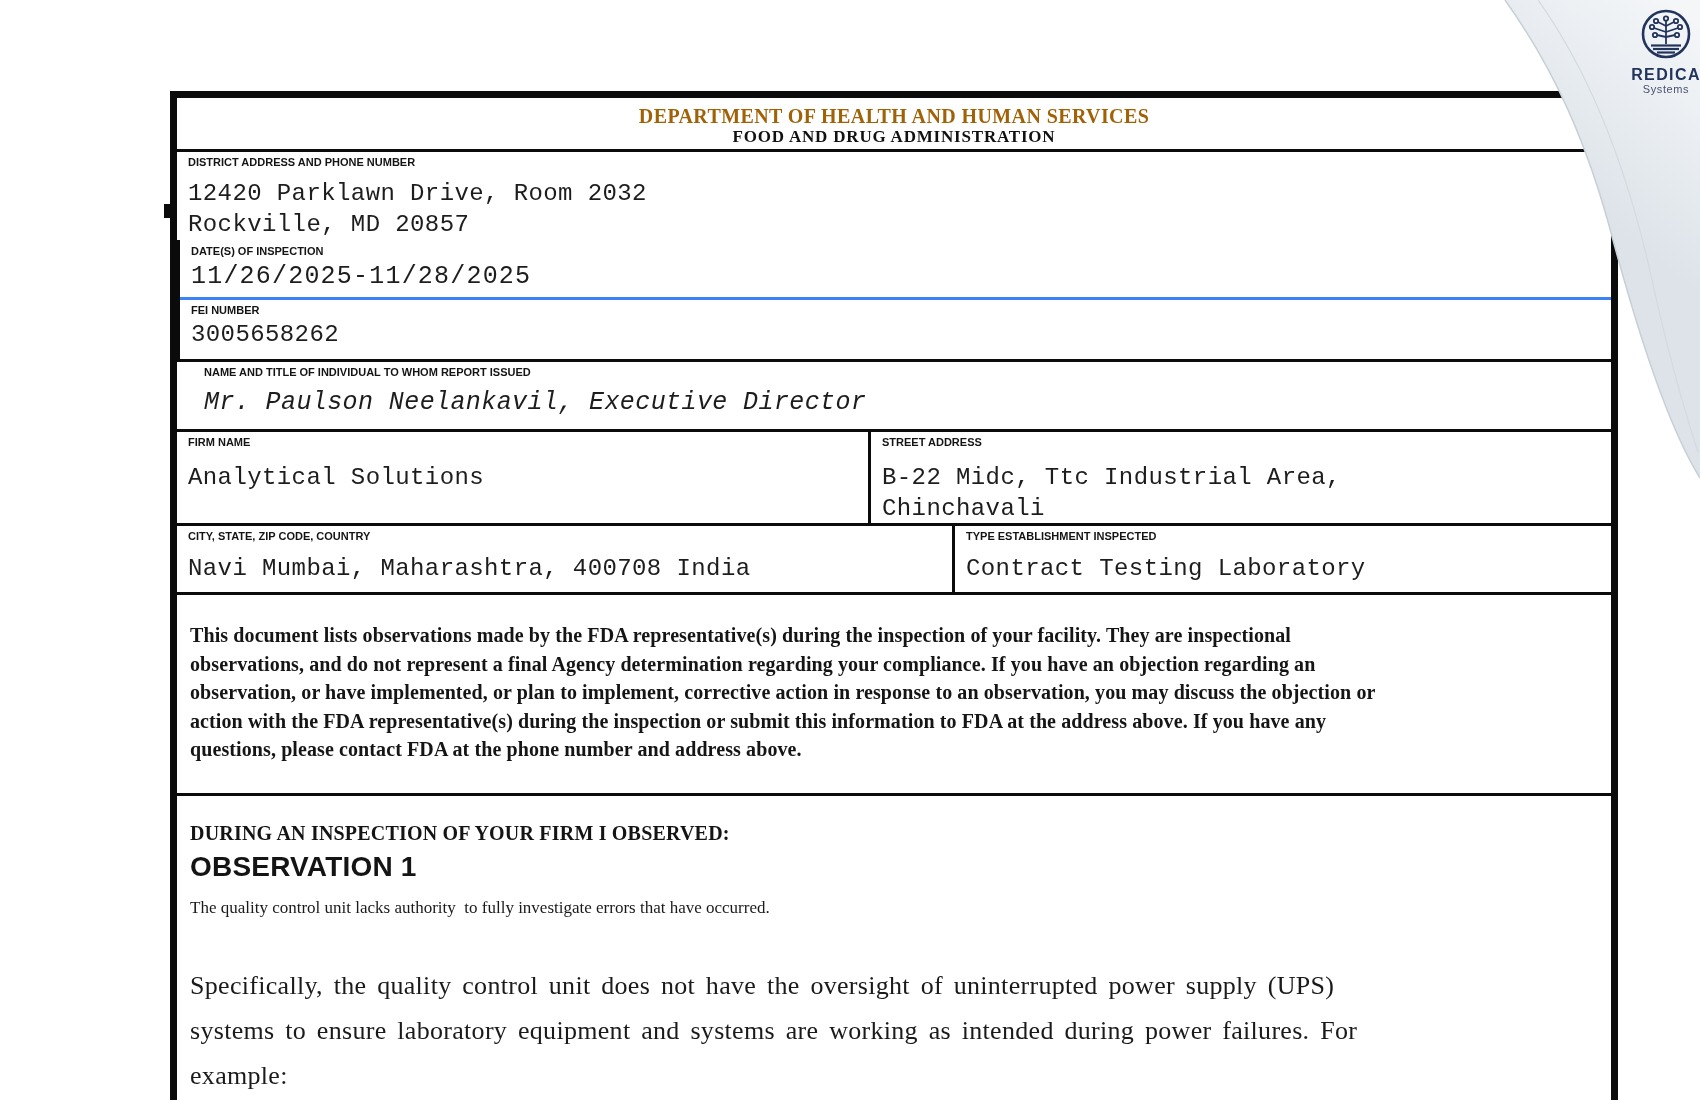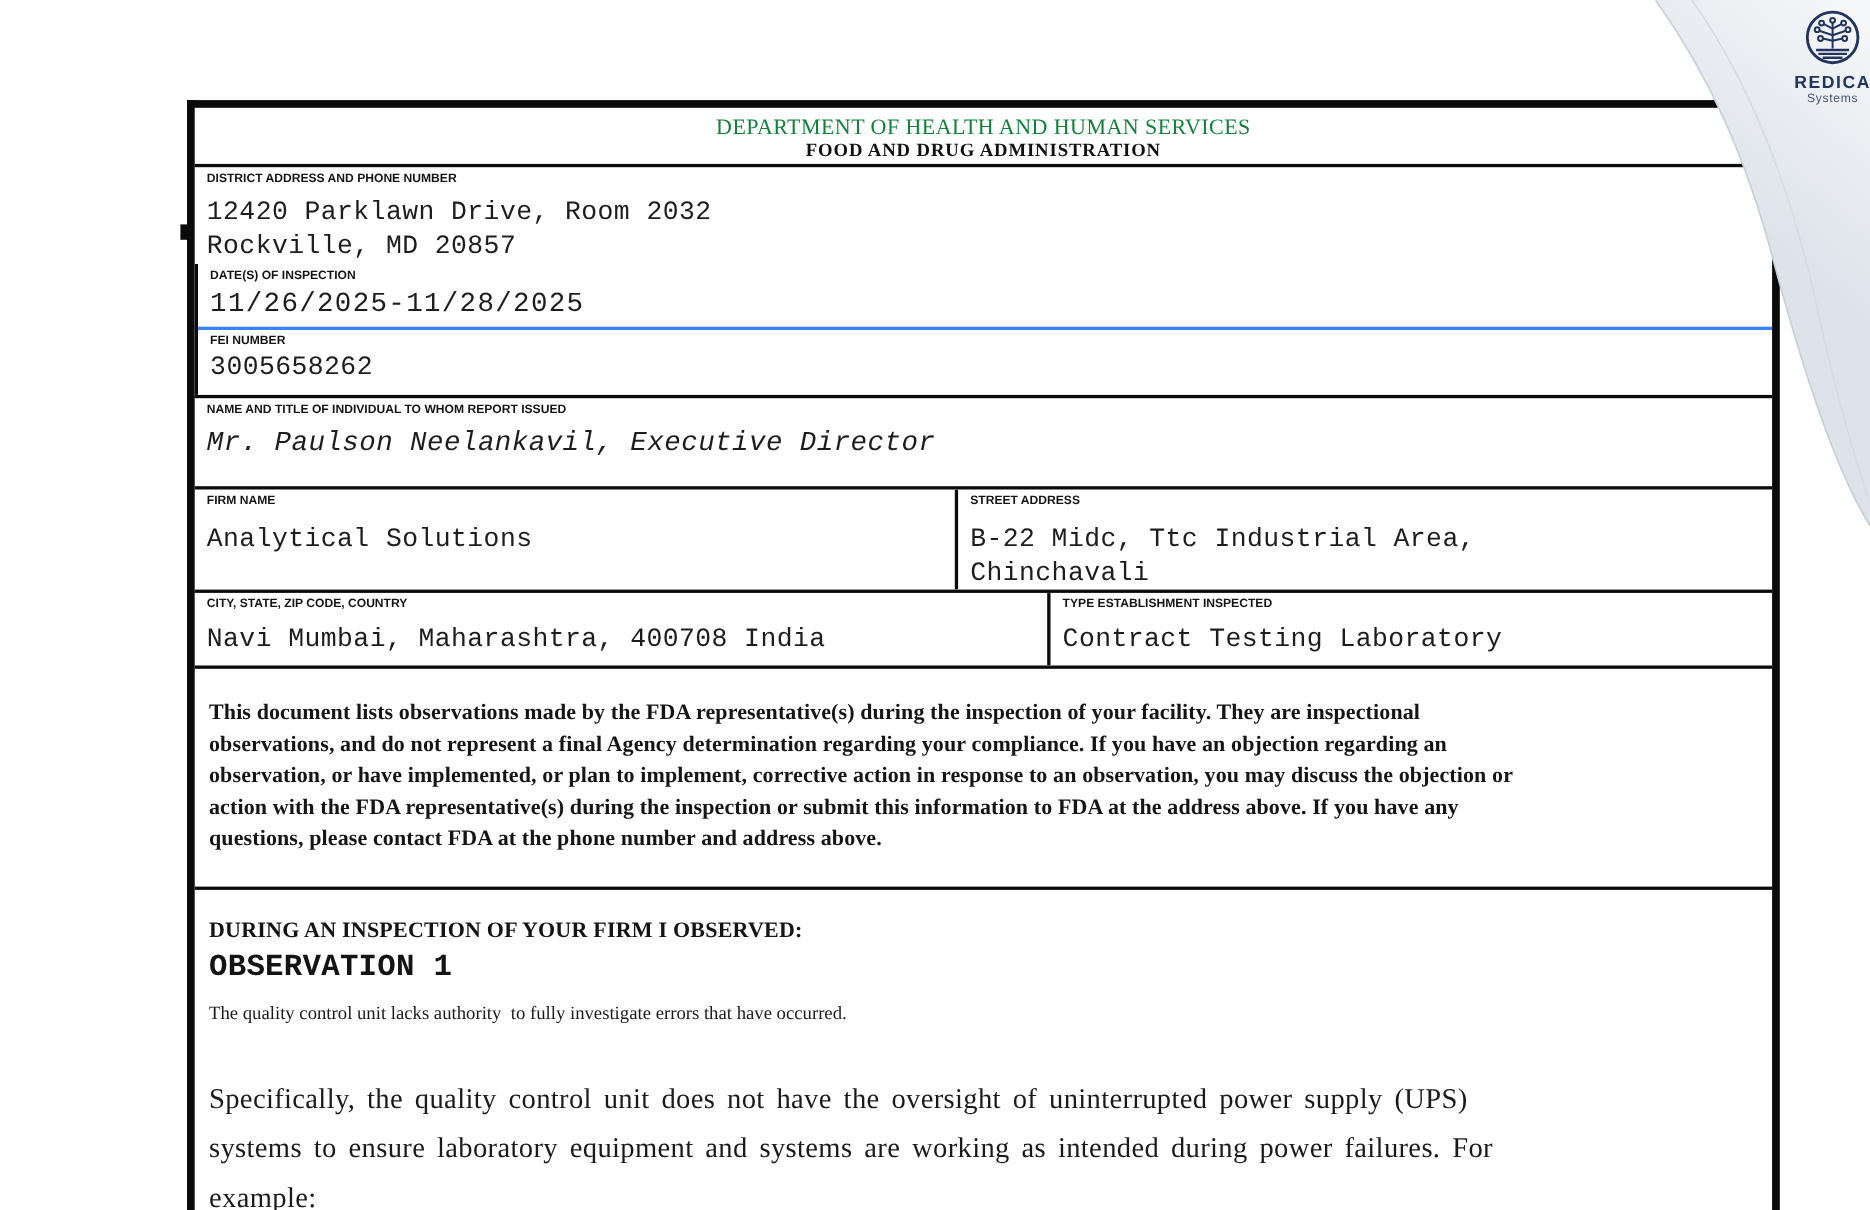--- a/index.html
+++ b/index.html
@@ -20,40 +20,40 @@
     border-bottom: none;
     box-sizing: border-box;
     background: #fff;
   }
   .row { box-sizing: border-box; overflow: hidden; }
   .row + .row { border-top: 3px solid #0b0b0b; }
 
   .hdr-row { height: 51px; text-align: center; padding-top: 7px; }
   .hdr-line1 {
     font-family: "Liberation Serif", serif;
-    font-weight: normal; font-size: 20px; letter-spacing: 0.4px; color: #15803d;
+    font-weight: bold; font-size: 20px; letter-spacing: 0.4px; color: #a16207;
     line-height: 22px;
   }
   .hdr-line2 {
     font-family: "Liberation Serif", serif;
     font-weight: bold; font-size: 17px; letter-spacing: 0.8px; color: #111;
     line-height: 19px;
   }
 
   .flex { display: flex; }
   .cell { box-sizing: border-box; padding: 4px 10px 0 11px; position: relative; }
   .cell-divider { border-left: 3px solid #0b0b0b; }
 
   .row-district { height: 210px; flex-direction: column; }
   .cell-district { width: 861px; flex: none; }
   .col-right { flex: 1 1 auto; display: flex; flex-direction: column; }
   .subcell-dates { height: 57px; box-sizing: border-box; padding: 5px 10px 0 11px; }
   .subcell-fei { flex: 1 1 auto; border-top: 3px solid #3b82f6; box-sizing: border-box; padding: 4px 10px 0 11px; }
 
-  .row-name { height: 83px; }
+  .row-name { height: 70px; padding-left: 16px; }
   .row-firm { height: 94px; }
   .cell-firm { width: 691px; flex: none; }
   .row-city { height: 69px; }
   .cell-city { width: 775px; flex: none; }
 
   .field-label {
     font-size: 11px; font-weight: bold; color: #141414;
     letter-spacing: 0px; line-height: 13px;
     font-family: "Liberation Sans", sans-serif;
   }
@@ -78,21 +78,21 @@
     line-height: 28.5px; letter-spacing: 0.1px;
   }
 
   .row-observation { height: 308px; padding: 25px 30px 0 13px; box-sizing: border-box; }
   .obs-intro {
     font-family: Liberation Serif, serif;
     font-weight: bold; font-size: 20px; color: #141414; line-height: 24px;
     letter-spacing: 0.2px;
   }
   .obs-title {
-    font-family: Liberation Mono, monospace;
+    font-family: Liberation Sans, sans-serif;
     font-weight: bold; font-size: 28px; color: #141414;
     margin-top: 5px; line-height: 33px; letter-spacing: 0.2px;
   }
   .obs-summary {
     font-family: "Liberation Serif", serif;
     font-size: 17px; color: #1a1a1a; margin-top: 7px; line-height: 36px;
     white-space: pre-wrap;
   }
   .obs-detail {
     font-family: "Liberation Serif", serif;

